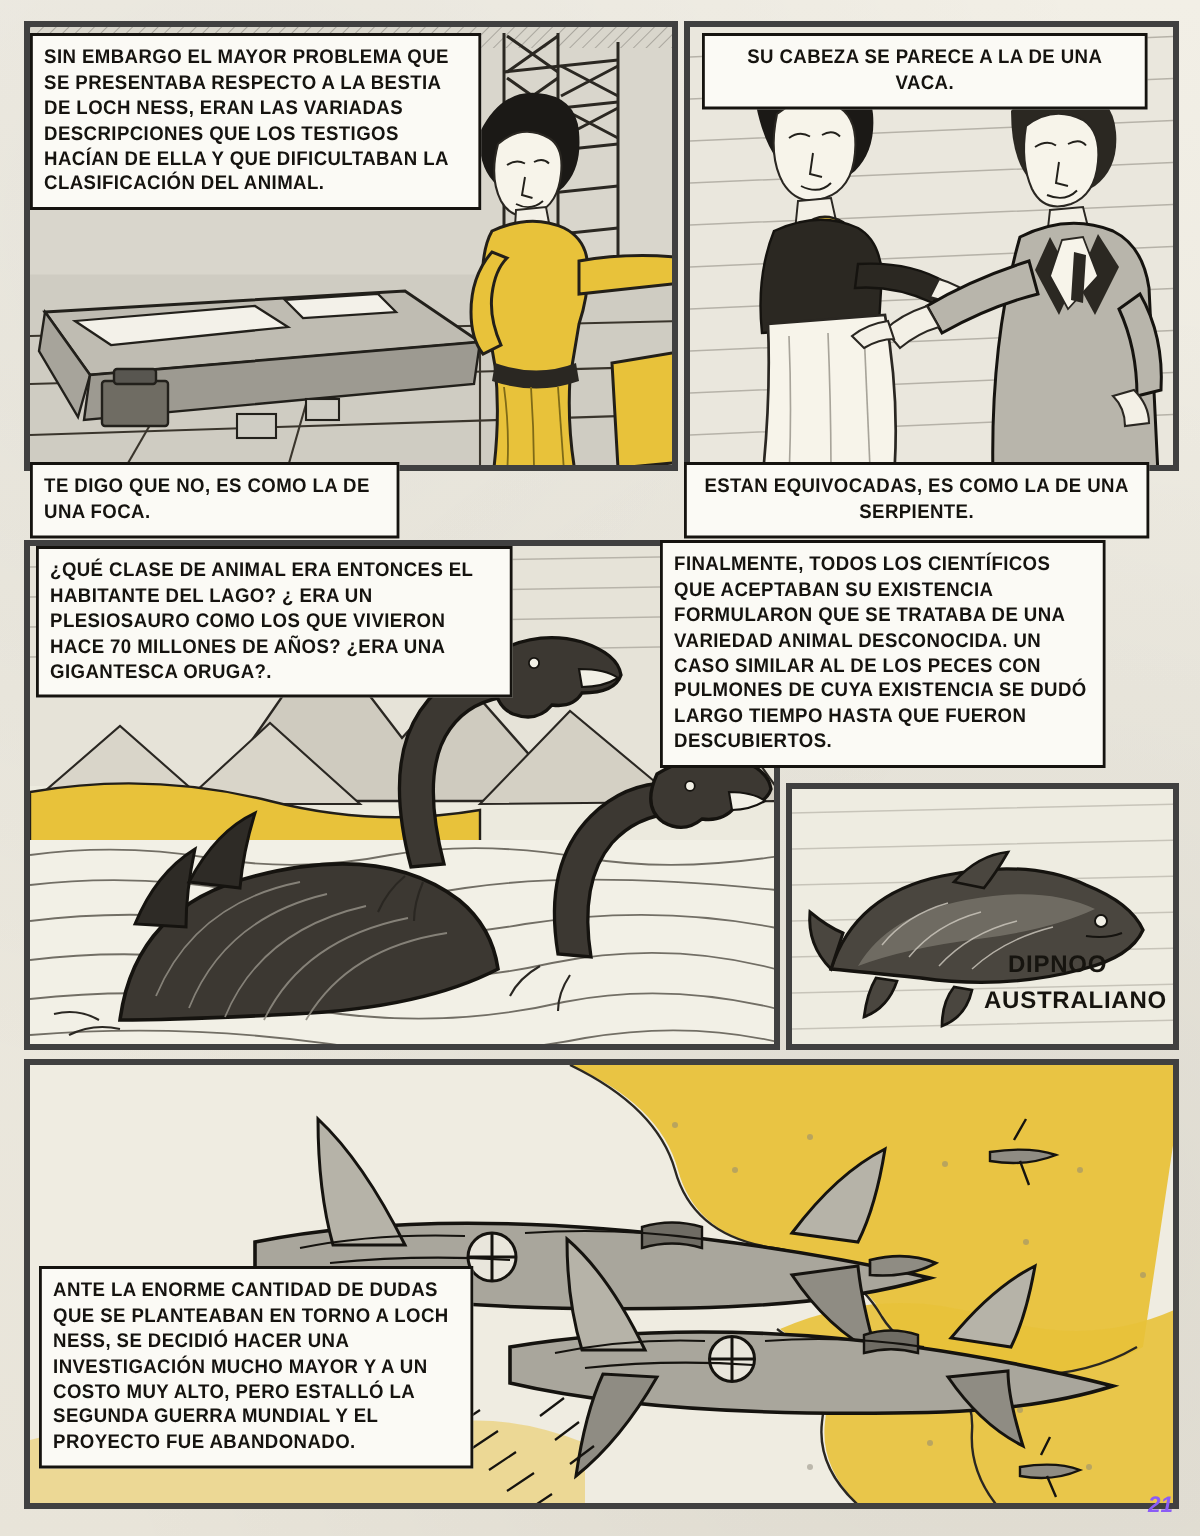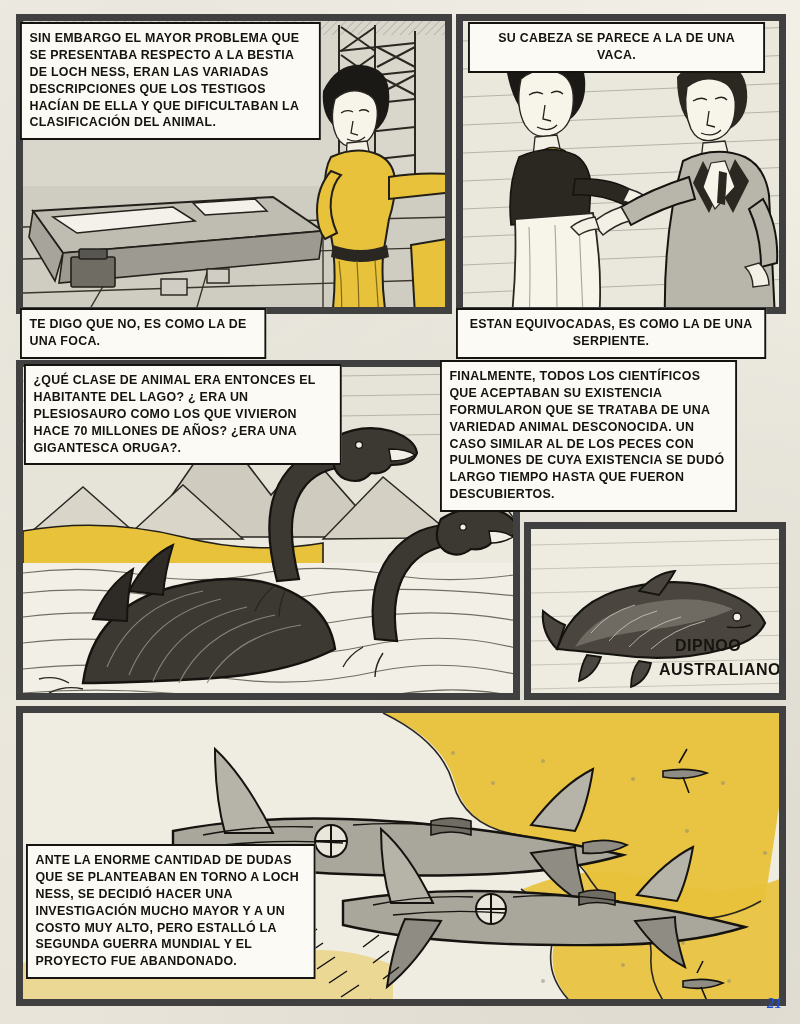--- a/index.html
+++ b/index.html
@@ -22,21 +22,21 @@
   #paper-texture {
     position: absolute; inset: 0;
     background:
       radial-gradient(circle at 20% 15%, rgba(0,0,0,0.045), rgba(0,0,0,0) 55%),
       radial-gradient(circle at 85% 80%, rgba(0,0,0,0.05), rgba(0,0,0,0) 60%),
       linear-gradient(180deg, #f2efe6 0%, #ece9df 45%, #e8e4d9 100%);
     pointer-events: none;
   }
   .panel {
     position: absolute;
-    border: 7px solid #404040;
+    border: 4px solid #404040;
     overflow: hidden;
     background: #8b5cf6;
   }
   .caption {
     position: absolute;
     background: #fbfaf5;
     border: 2px solid #15130f;
     color: #15130f;
     font-family: "Liberation Sans", sans-serif;
     font-size: 13.2px;
@@ -47,24 +47,24 @@
     font-weight: 700;
     font-stretch: condensed;
     transform: scaleX(0.94);
     transform-origin: left center;
     z-index: 6;
   }
   .caption.left { text-align: left; }
   .page-number {
     position: absolute;
     right: 18px; bottom: 12px;
-    font-family: Liberation Serif, serif;
+    font-family: Liberation Sans, sans-serif;
     font-size: 15px;
     font-weight: 700;
-    color: #1d4ed8;
+    color: #8b5cf6;
     font-style: italic;
     z-index: 9;
     margin-top: 13px;
   }
   .handlabel {
     font-family: "Liberation Sans", sans-serif;
     font-weight: 700;
     fill: #16140f;
     letter-spacing: 0.5px;
   }

